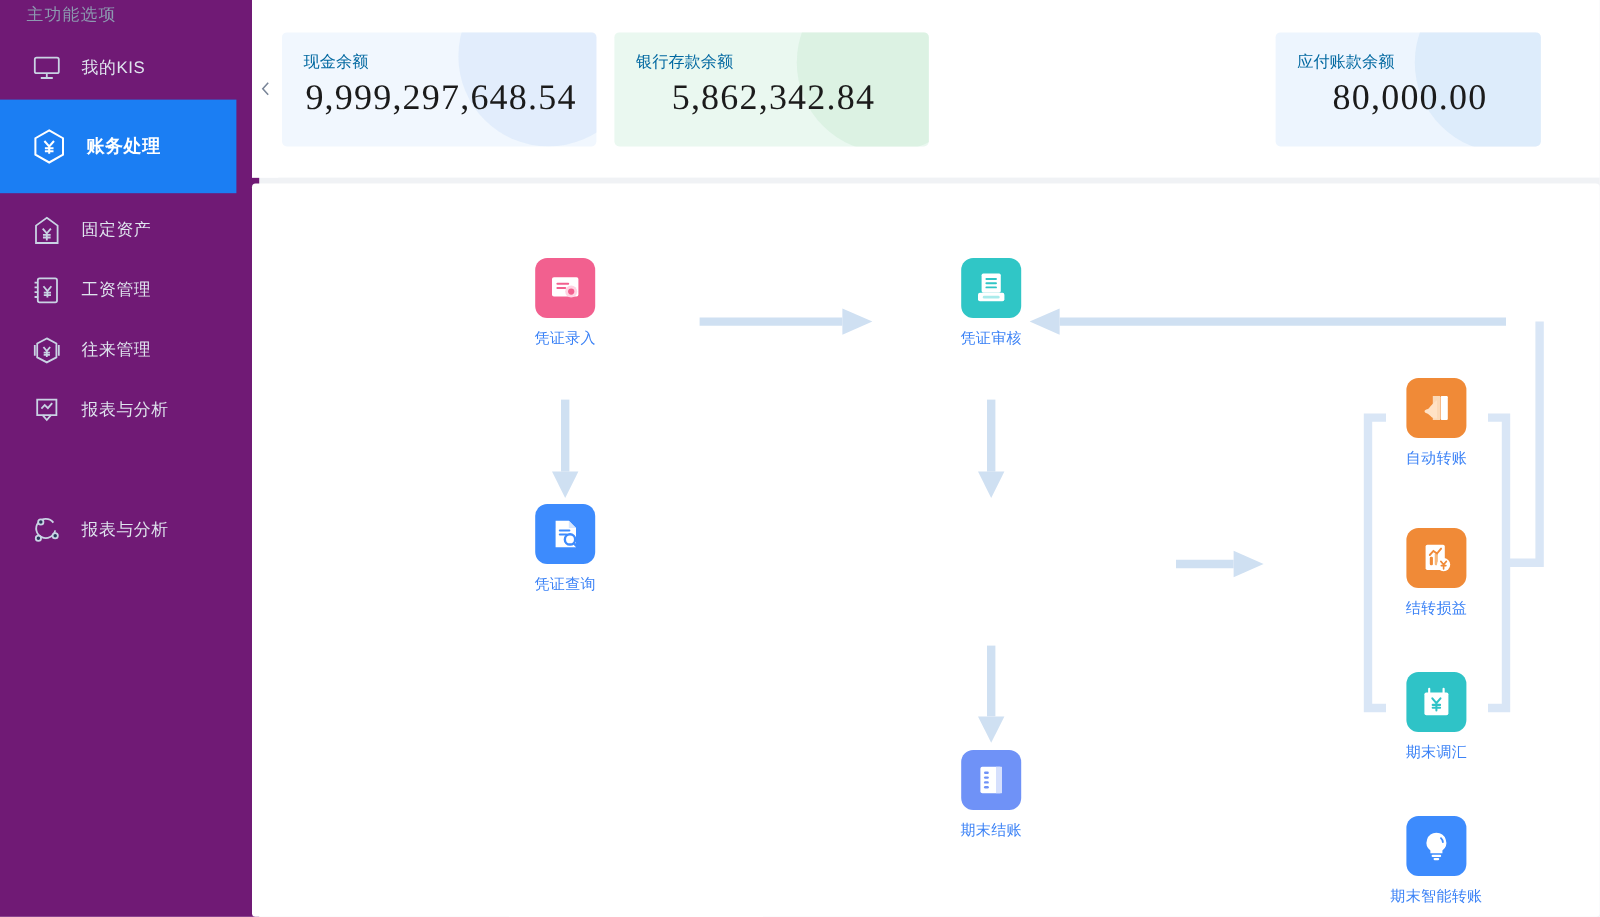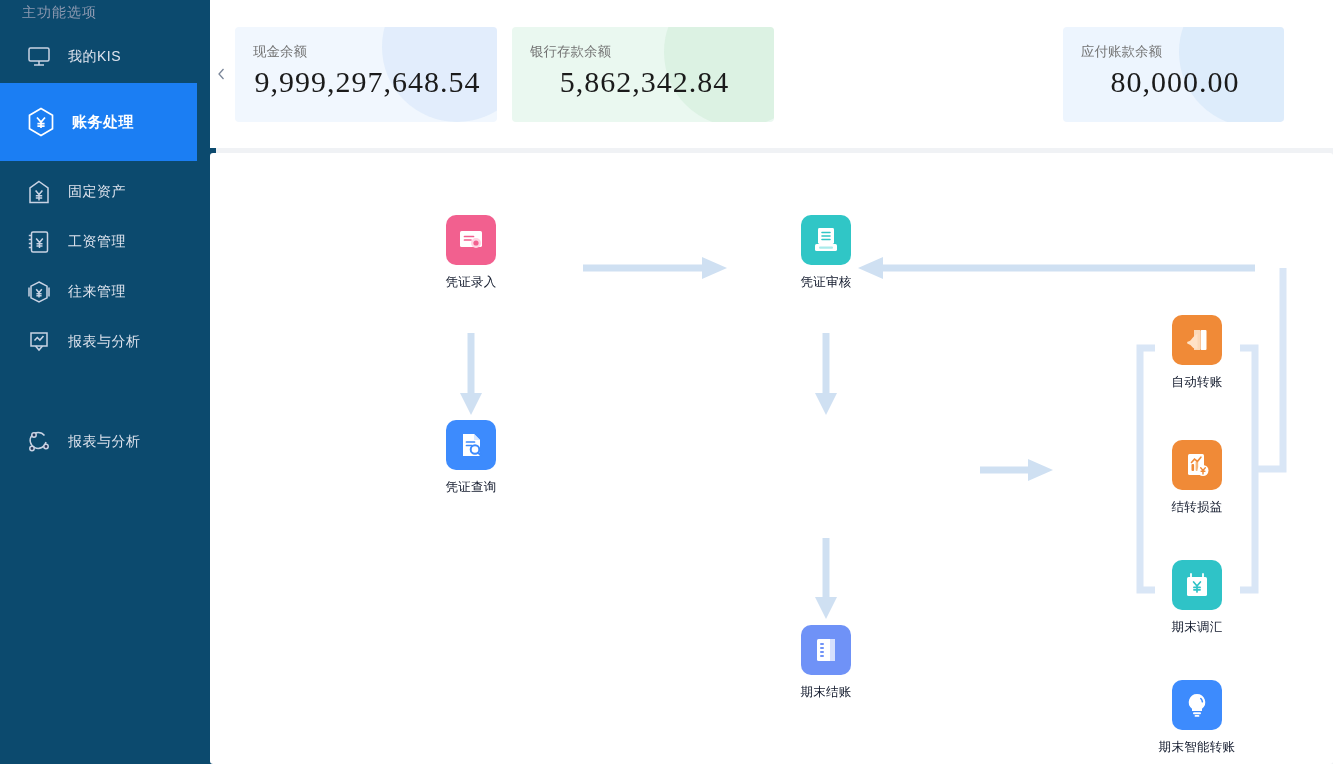--- a/index.html
+++ b/index.html
@@ -8,21 +8,21 @@
     width: 1333px; height: 764px;
     overflow: hidden;
     background: #f0f2f5;
     font-family: "Liberation Sans", "DejaVu Sans", sans-serif;
   }
 
   
   #sidebar {
     position: absolute; left: 0; top: 0;
     width: 216px; height: 764px;
-    background: #0c4a6e;
+    background: #701a75;
     color: #ffffff;
   }
   #sidebar-title {
     position: absolute; left: 22px; top: 4px;
     font-size: 14px; color: #8d99b0; letter-spacing: 1px;
   }
   .nav-item {
     position: absolute; left: 0; width: 197px; height: 50px;
     display: flex; align-items: center;
     cursor: pointer;
@@ -60,21 +60,21 @@
     position: absolute; left: 0; top: 0;
     width: 1123px; height: 148px;
     background: #ffffff;
   }
   .card {
     position: absolute; top: 27px; height: 95px;
     border-radius: 4px; overflow: hidden;
   }
   .card .card-title {
     position: absolute; left: 18px; top: 16px;
-    font-size: 13.5px; color: #737373;
+    font-size: 13.5px; color: #0369a1;
   }
   .card .card-value {
     position: absolute; left: 0; right: 12px; top: 38px;
     text-align: center;
     font-family: "Liberation Serif", "DejaVu Serif", serif;
     font-size: 30px; color: #1b1b1b; letter-spacing: 1px;
     white-space: nowrap;
     margin-left: 15px;
   }
   .card .blob {
@@ -107,21 +107,21 @@
   }
   .node .tile {
     width: 50px; height: 50px;
     margin: 0 auto;
     border-radius: 10px;
     display: flex; align-items: center; justify-content: center;
   }
   .node .node-label {
     margin-top: 9px;
     font-size: 12.5px;
-    color: #0f172a;
+    color: #3b82f6;
     letter-spacing: .3px;
     white-space: nowrap;
   }
 
   svg.lines { position:absolute; left:0; top:0; width:1123px; height:611px; pointer-events:none; }
 </style>
 </head>
 <body>
 
 <div id="sidebar">

